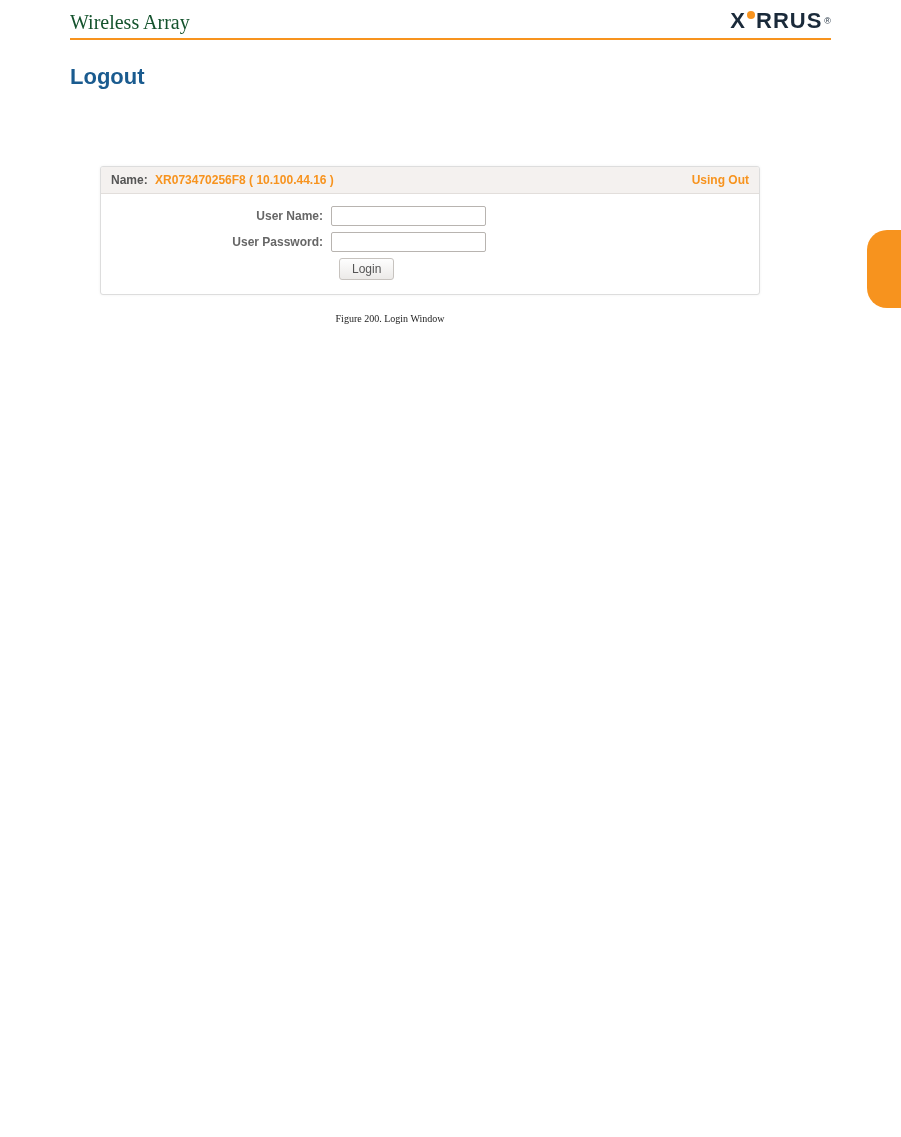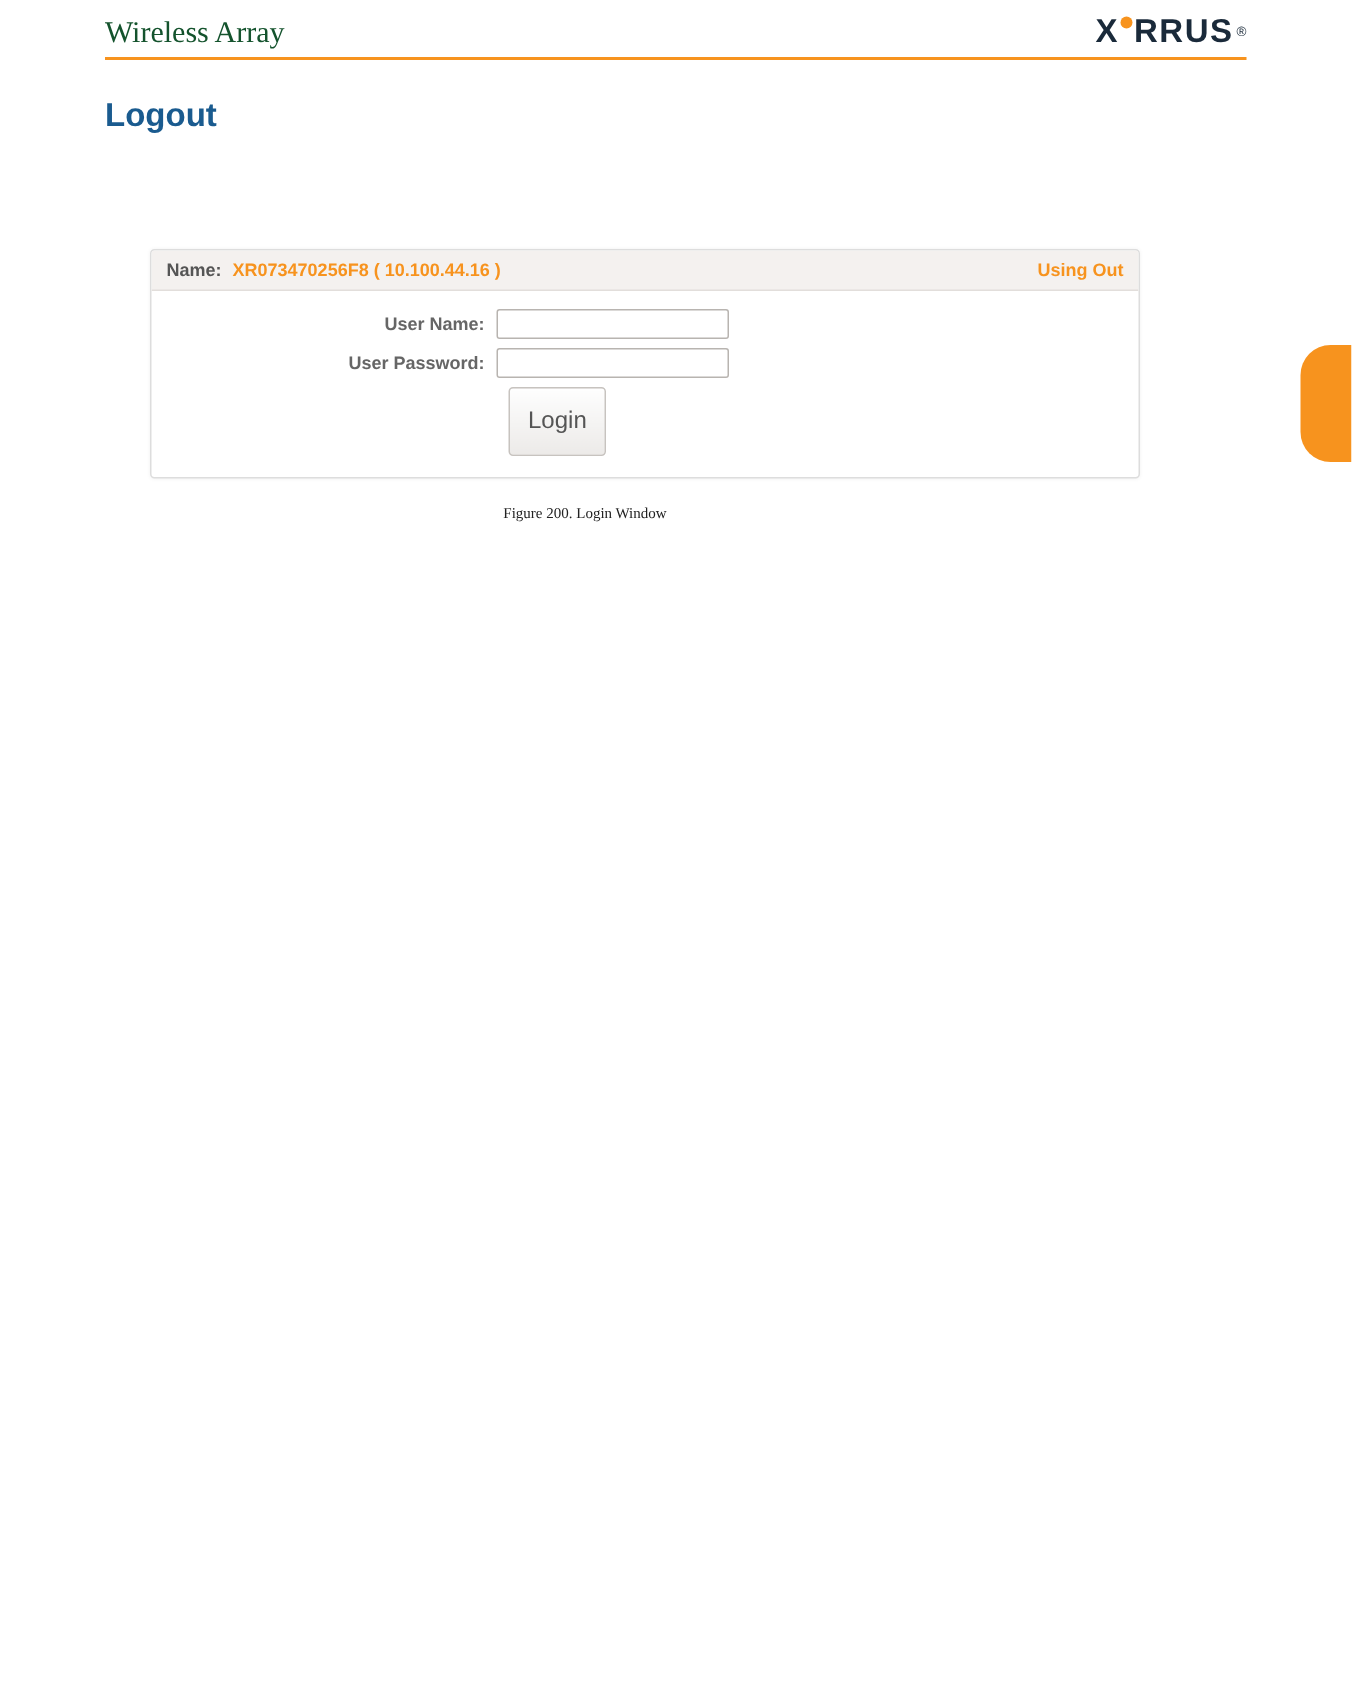--- a/index.html
+++ b/index.html
@@ -149,23 +149,23 @@
     background: #fff;
     font-size: 12px;
     padding: 1px 4px;
   }
   .login-button-row {
     margin-left: 228px;
     margin-top: 4px;
   }
   .login-button {
     font-family: Arial, sans-serif;
-    font-size: 16px;
+    font-size: 12px;
     color: #555;
-    padding: 13px 12px;
+    padding: 3px 12px;
     background: linear-gradient(#fefefe, #eceae8);
     border: 1px solid #c7c3bf;
     border-radius: 3px;
     cursor: pointer;
   }
   .figure-caption {
     text-align: center;
     font-family: "Palatino Linotype", Georgia, serif;
     font-size: 10px;
     margin-top: 18px;

